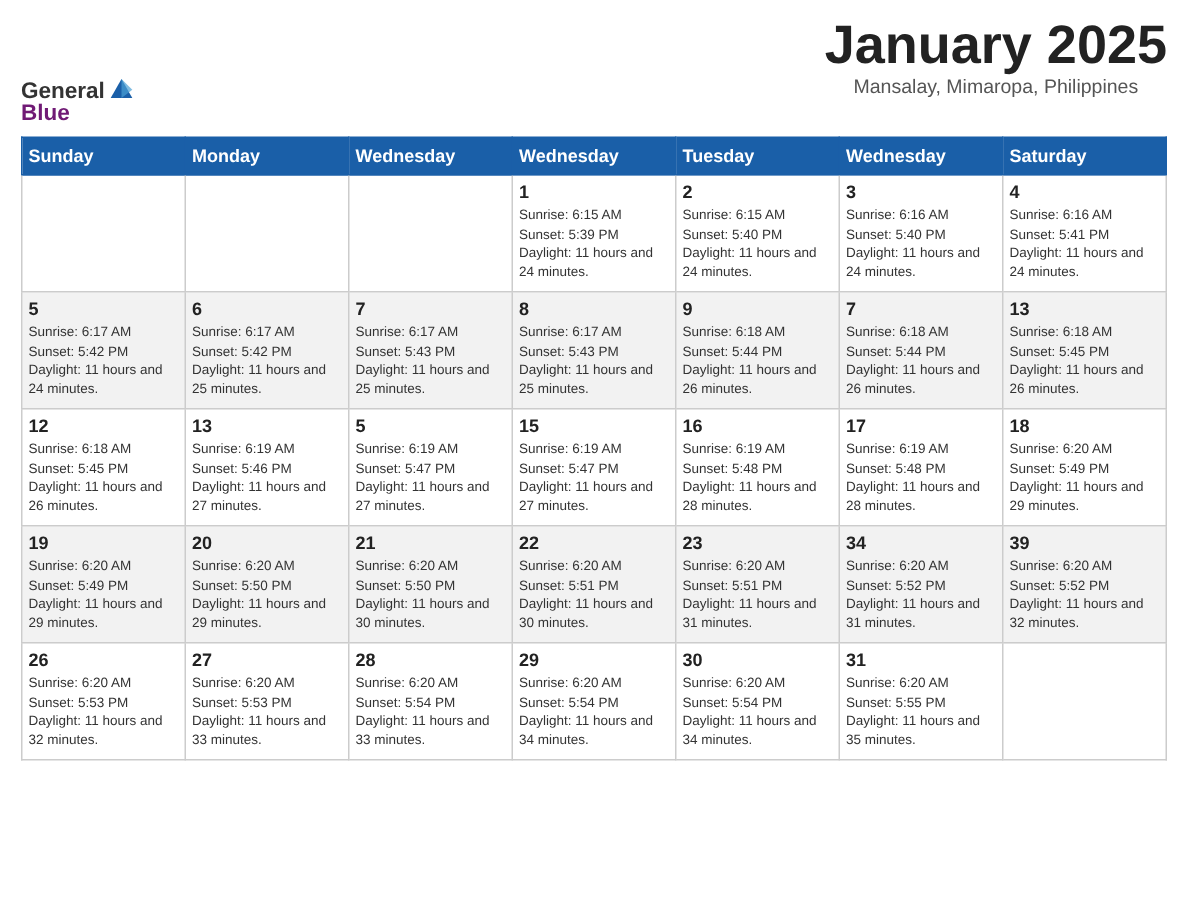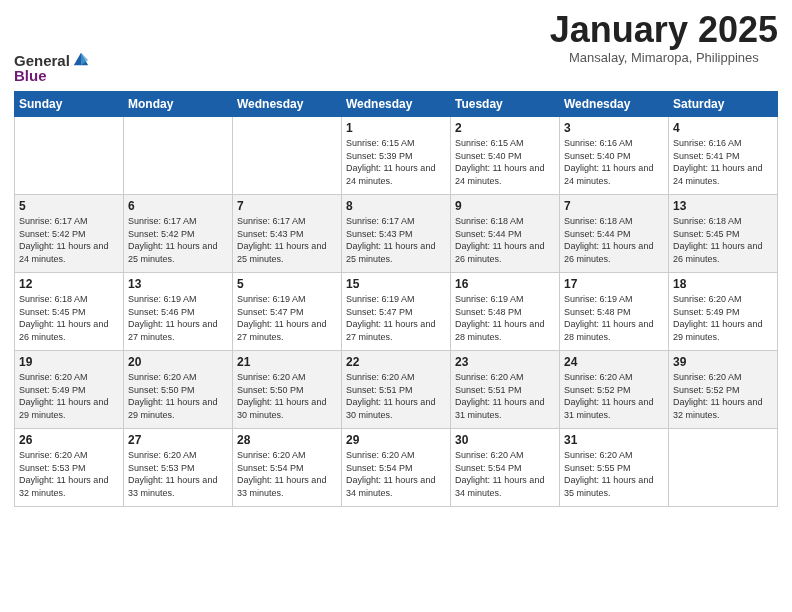--- a/index.html
+++ b/index.html
@@ -237,21 +237,21 @@
           </td>
           <td>
             <span class="day-number">22</span>
             <div class="day-info">Sunrise: 6:20 AM<br>Sunset: 5:51 PM<br>Daylight: 11 hours and 30 minutes.</div>
           </td>
           <td>
             <span class="day-number">23</span>
             <div class="day-info">Sunrise: 6:20 AM<br>Sunset: 5:51 PM<br>Daylight: 11 hours and 31 minutes.</div>
           </td>
           <td>
-            <span class="day-number">24</span>
+            <span class="day-number">34</span>
             <div class="day-info">Sunrise: 6:20 AM<br>Sunset: 5:52 PM<br>Daylight: 11 hours and 31 minutes.</div>
           </td>
           <td>
             <span class="day-number">39</span>
             <div class="day-info">Sunrise: 6:20 AM<br>Sunset: 5:52 PM<br>Daylight: 11 hours and 32 minutes.</div>
           </td>
         </tr>
         <tr>
           <td>
             <span class="day-number">26</span>

